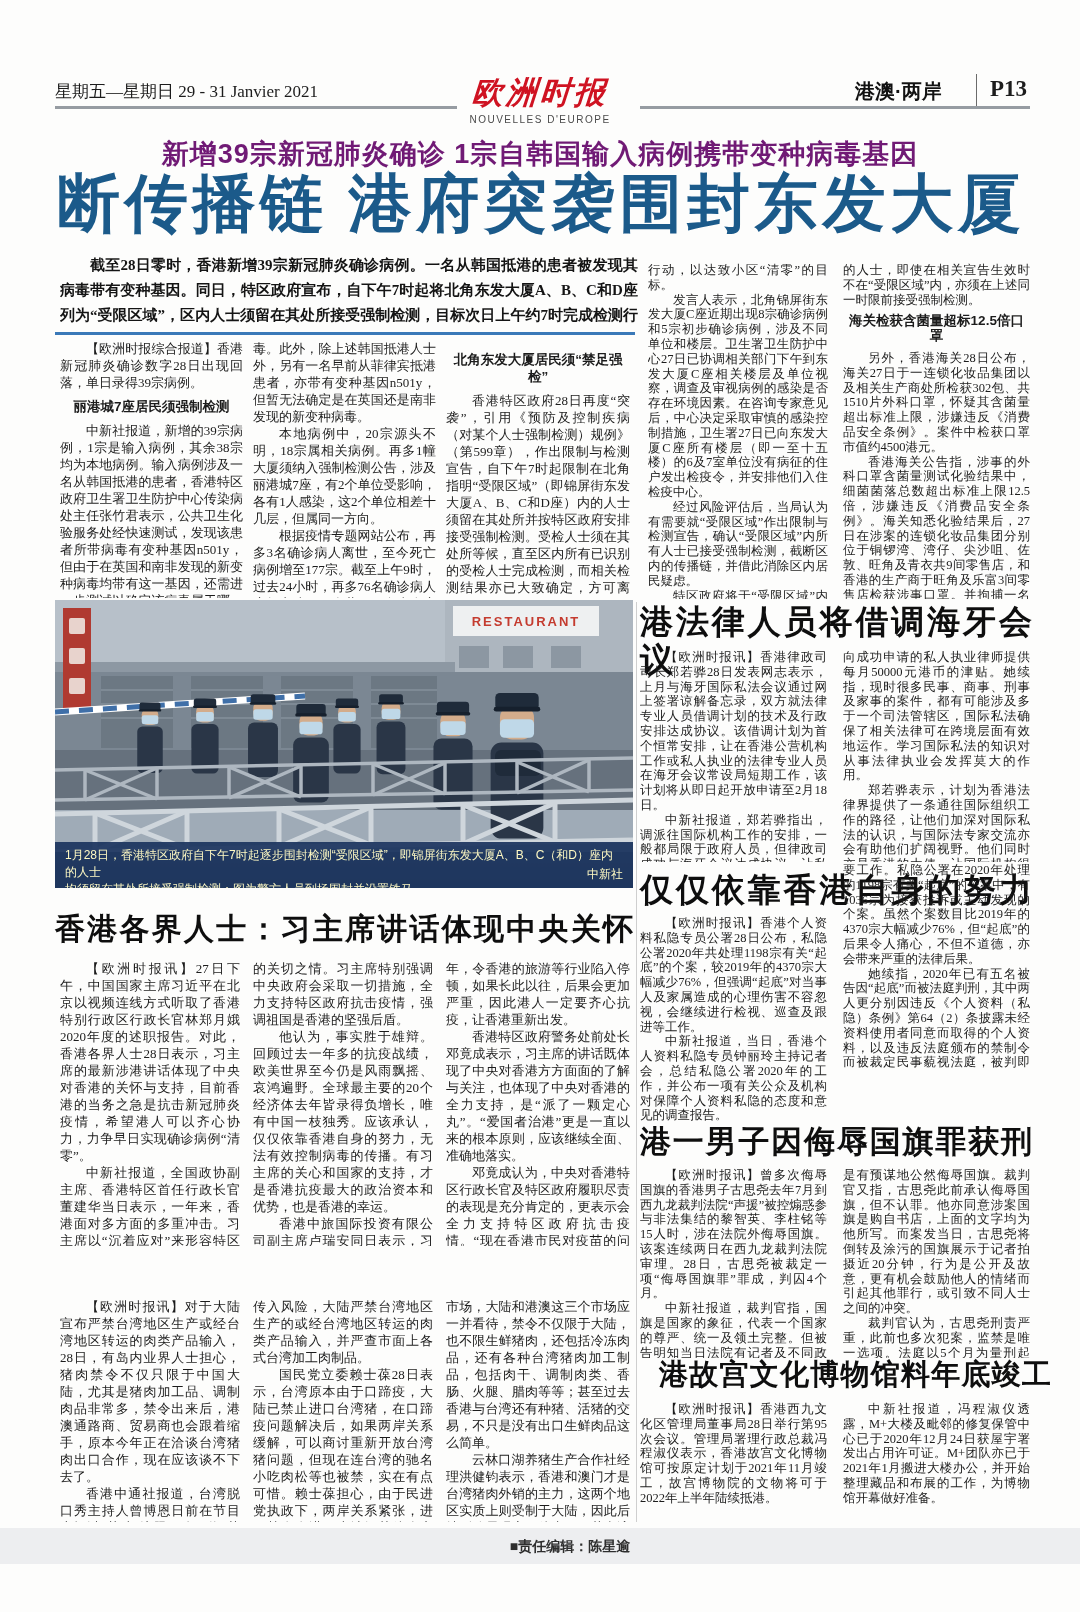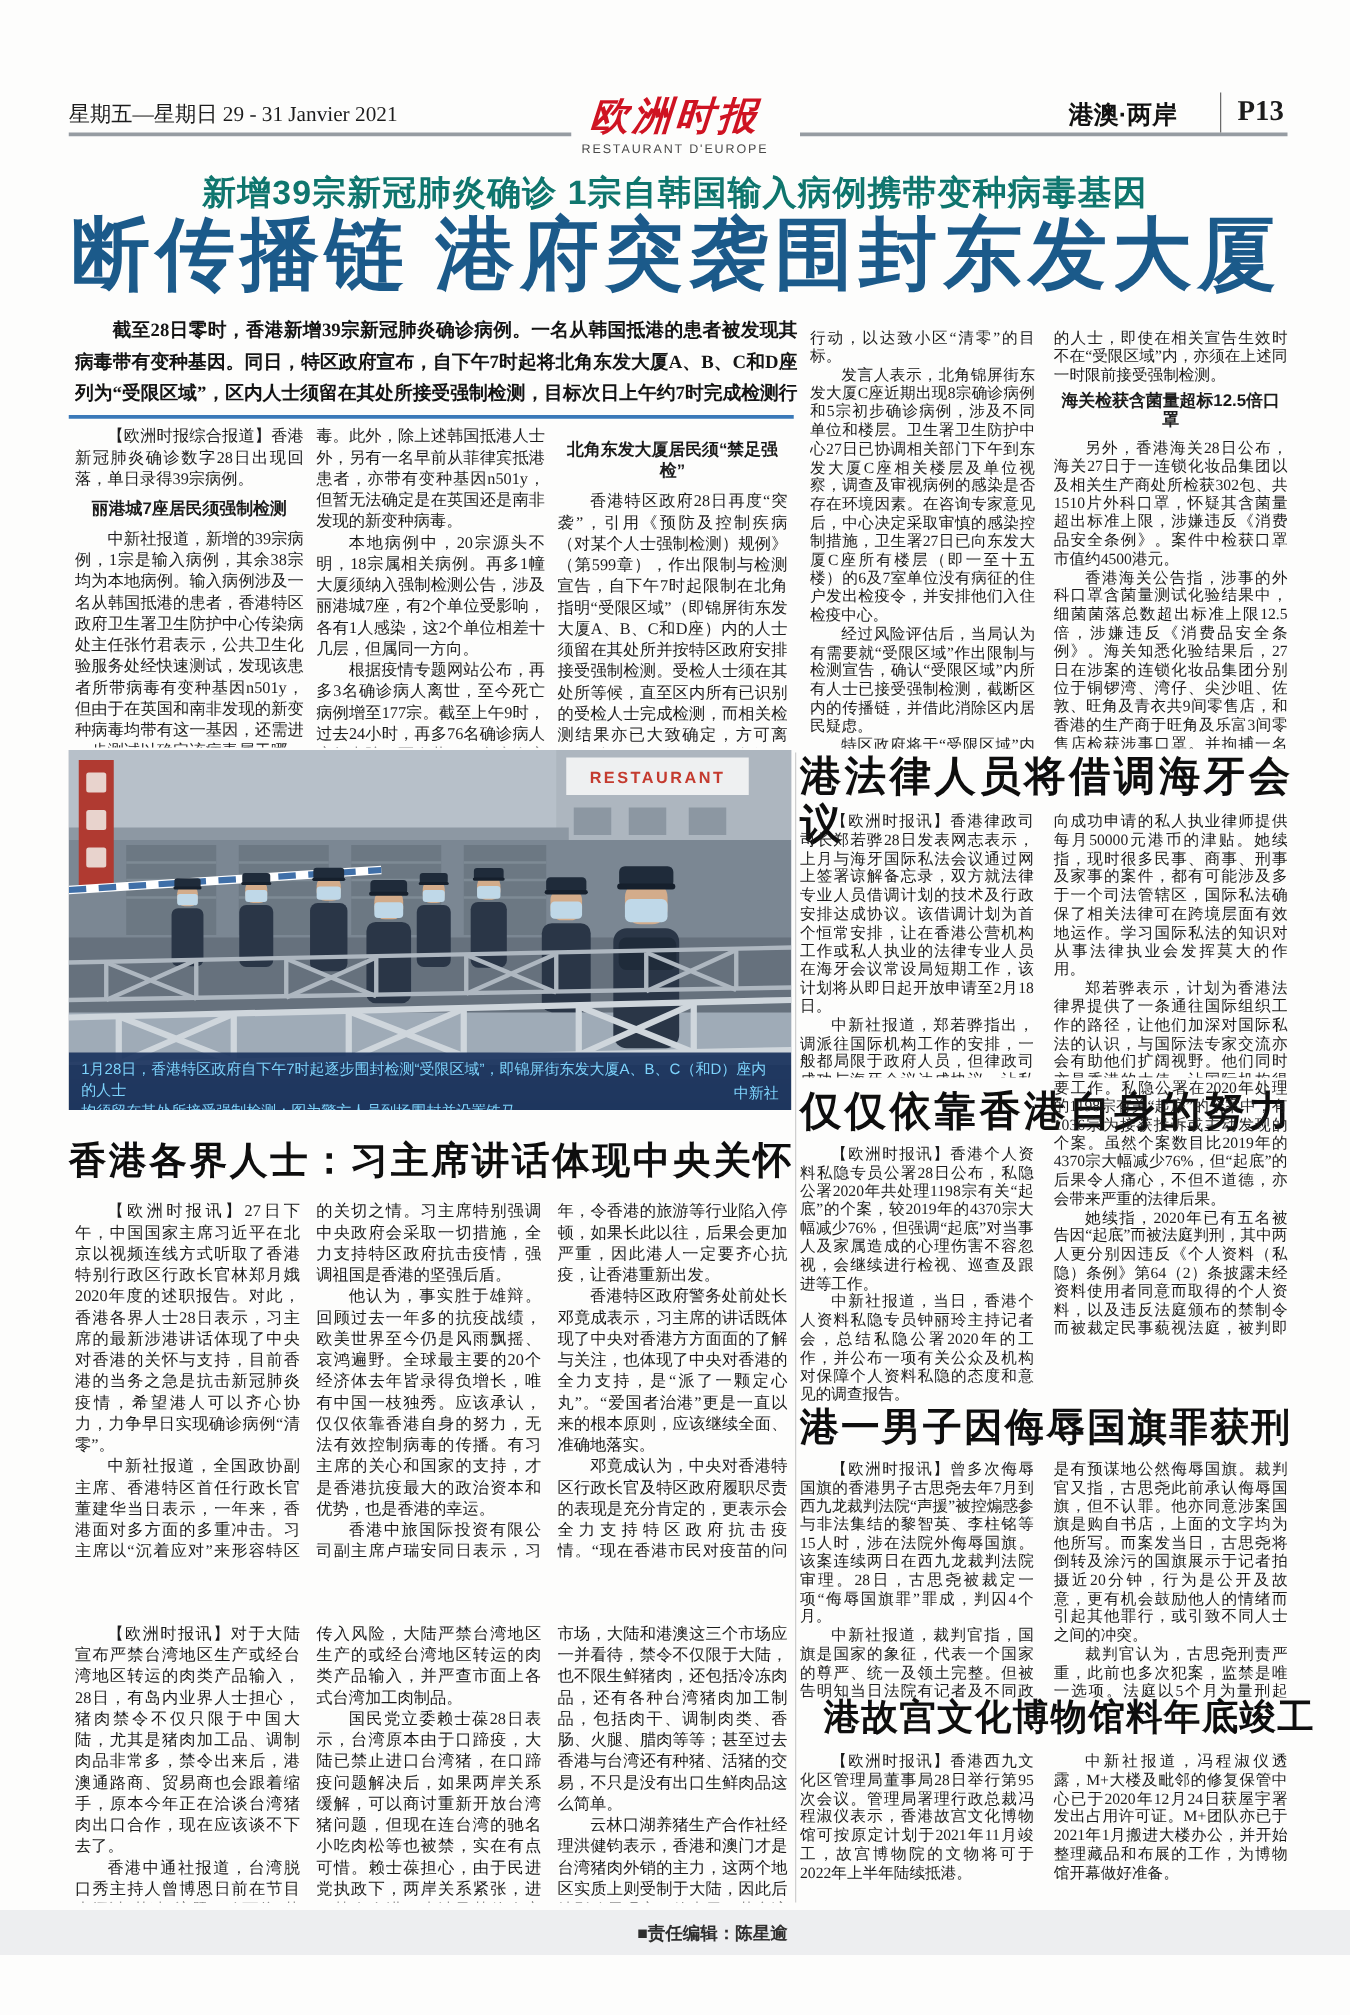--- a/index.html
+++ b/index.html
@@ -1,57 +1,57 @@
 <!DOCTYPE html>
 <html><head>
 <meta charset="utf-8">
 <style>
   html,body{margin:0;padding:0;background:#e8e8e8;}
   #page{position:relative;width:1080px;height:1612px;background:#fdfdfc;margin:0 auto;overflow:hidden;
         font-family:"Liberation Serif","DejaVu Serif",serif;color:#1c1c1c;}
   .abs{position:absolute;}
   .sans{font-family:"Liberation Sans","DejaVu Sans",sans-serif;}
   .rule{background:#969ca2;height:3px;}
-  .kicker{font-family:"Liberation Sans","DejaVu Sans",sans-serif;font-weight:bold;color:#0f766e;
+  .kicker{font-family:"Liberation Sans","DejaVu Sans",sans-serif;font-weight:bold;color:#701a75;
           font-size:27px;text-align:center;letter-spacing:1px;white-space:nowrap;}
   .mainhead{font-weight:900;color:#1b5a8a;font-size:63px;line-height:1.1;text-align:justify;
             text-align-last:justify;letter-spacing:2px;}
   .lead{font-size:15px;line-height:25px;font-weight:600;text-align:justify;text-indent:2em;color:#141414;}
   .colbody{font-size:13px;line-height:17px;text-align:justify;overflow:hidden;}
   .colbody.rail{font-size:12.5px;line-height:14.8px;}
   .colbody p{margin:0;}
   .colbody p.para{text-indent:2em;}
   .colbody p.cont{text-indent:0;}
   .colbody p.sub{font-family:"Liberation Sans","DejaVu Sans",sans-serif;font-weight:bold;text-align:center;
                  text-indent:0;font-size:13.5px;margin:7px 0 7px;}
   .sectitle{font-weight:900;color:#0e0e0e;text-align:justify;text-align-last:justify;line-height:1.15;}
   .photo-wrap{overflow:hidden;background:#8e99a5;}
   .caption{position:absolute;left:0;right:0;bottom:0;height:46px;background:rgba(28,53,95,0.93);
-           color:#7dd3fc;font-family:"Liberation Sans","DejaVu Sans",sans-serif;font-size:12px;
+           color:#fef9c3;font-family:"Liberation Sans","DejaVu Sans",sans-serif;font-size:12px;
            line-height:17px;padding:5px 10px;box-sizing:border-box;}
   .caption .credit{position:absolute;right:10px;bottom:5px;}
   .footerband{background:#edeef0;text-align:center;font-family:"Liberation Sans","DejaVu Sans",sans-serif;
               font-weight:bold;font-size:14px;line-height:36px;color:#2e2e2e;padding-left:30px;}
   .vline{width:1px;background:#cfcfcf;}
   .logo-cn{color:#cf1322;font-weight:900;font-size:31px;font-style:italic;letter-spacing:3px;transform:skewX(-4deg);}
   .logo-fr{color:#4a4a4a;font-size:10px;letter-spacing:1.5px;}
   .hdr-right{font-weight:bold;font-size:20px;color:#111;}
   .hdr-p{font-weight:900;font-size:23px;}
 </style>
 </head>
 <body>
 
 <div id="page">
 
   <div class="abs" style="left:55px;top:80px;font-size:17px;">星期五—星期日 29 - 31 Janvier 2021</div>
   <div class="abs rule" style="left:55px;top:106px;width:402px;"></div>
   <div class="abs rule" style="left:640px;top:106px;width:390px;"></div>
   <div class="abs" style="left:445px;top:72px;width:190px;text-align:center;">
     <div class="logo-cn">欧洲时报</div>
-    <div class="logo-fr sans">RESTAURANT D'EUROPE</div>
+    <div class="logo-fr sans">NOUVELLES D'EUROPE</div>
   </div>
   <div class="abs sans hdr-right" style="left:855px;top:78px;">港澳·两岸</div>
   <div class="abs vline" style="left:976px;top:74px;height:32px;background:#6b6b6b;"></div>
   <div class="abs hdr-p" style="left:990px;top:76px;">P13</div>
 
   <div class="abs kicker" style="left:57px;top:136px;width:966px;">新增39宗新冠肺炎确诊 1宗自韩国输入病例携带变种病毒基因</div>
   <div class="abs mainhead" style="left:57px;top:170px;width:966px;">断传播链 港府突袭围封东发大厦</div>
   <div class="abs lead" style="left:60px;top:253px;width:578px;height:78px;overflow:hidden;">截至28日零时，香港新增39宗新冠肺炎确诊病例。一名从韩国抵港的患者被发现其病毒带有变种基因。同日，特区政府宣布，自下午7时起将北角东发大厦A、B、C和D座列为“受限区域”，区内人士须留在其处所接受强制检测，目标次日上午约7时完成检测行动。</div>
   <div class="abs" style="left:55px;top:332px;width:580px;height:3px;background:#3a79b8;"></div>
 

